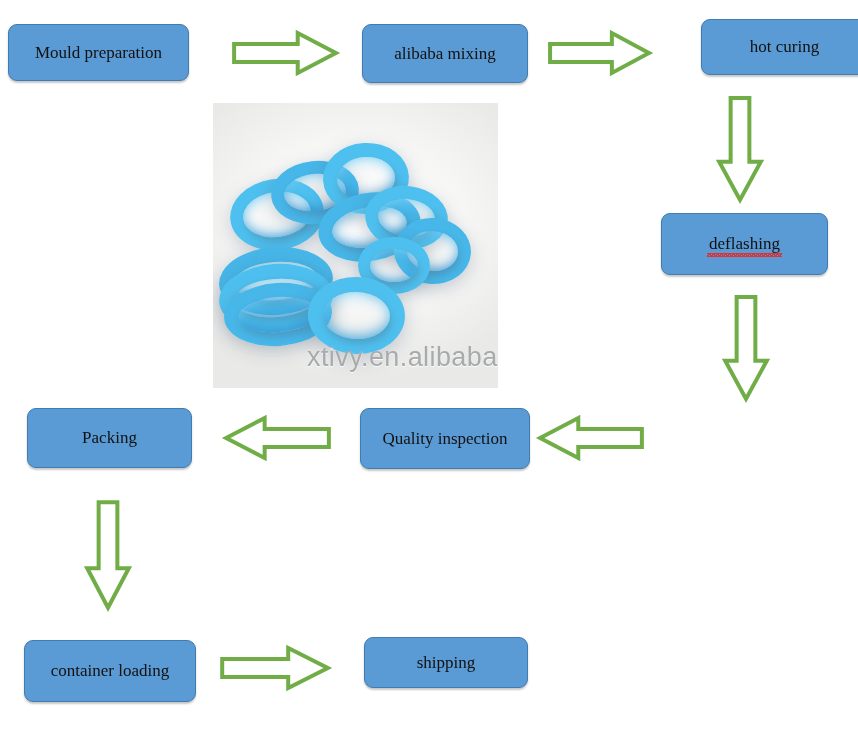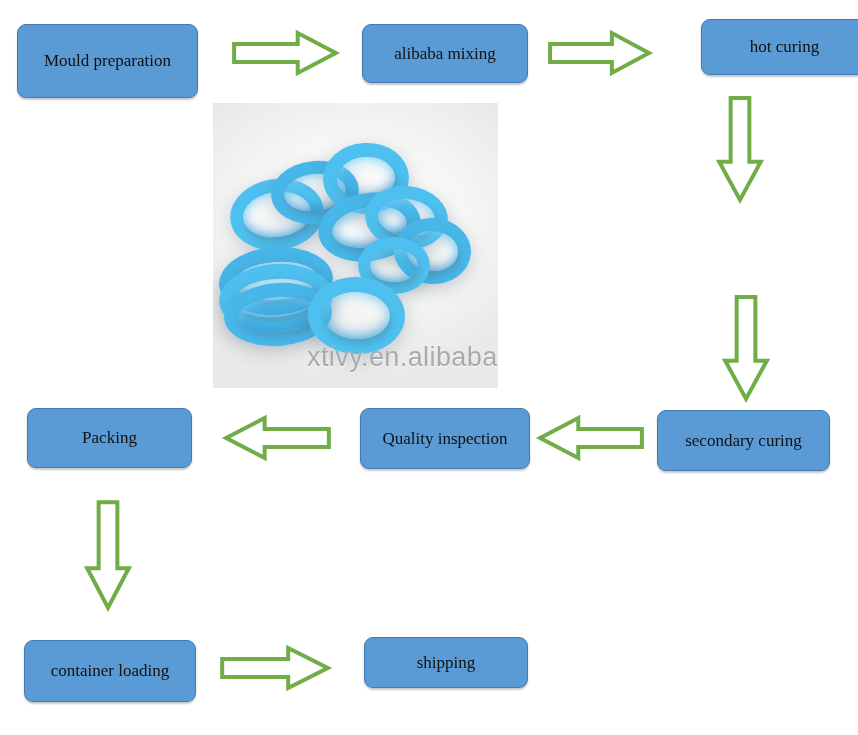--- a/index.html
+++ b/index.html
@@ -138,31 +138,31 @@
       <div class="ring" style="left: 53.5%; top: 29%; width: 29%; height: 22%; border: 13px solid rgb(78, 192, 239); transform: rotate(6deg); box-shadow: rgb(127, 212, 247) 0px 5px 13px -4px inset, rgb(47, 154, 214) 0px -5px 13px -4px inset, rgba(70, 95, 120, 0.28) 0px 5px 17px; z-index: 14;"></div>
       <div class="ring" style="left: 63.5%; top: 40.5%; width: 27%; height: 23%; border: 13px solid rgb(71, 182, 232); transform: rotate(4deg); box-shadow: rgb(118, 205, 243) 0px 5px 13px -4px inset, rgb(42, 140, 203) 0px -5px 13px -4px inset, rgba(70, 95, 120, 0.28) 0px 5px 17px; z-index: 15;"></div>
       <div class="ring" style="left: 51%; top: 47%; width: 25%; height: 20%; border: 12px solid rgb(78, 192, 239); transform: rotate(0deg); box-shadow: rgb(127, 212, 247) 0px 4px 12px -4px inset, rgb(47, 154, 214) 0px -5px 12px -4px inset, rgba(70, 95, 120, 0.28) 0px 4px 16px; z-index: 16;"></div>
       <div class="ring" style="left: 2%; top: 50.5%; width: 40%; height: 24%; border: 15px solid rgb(71, 182, 232); transform: rotate(-4deg); box-shadow: rgb(118, 205, 243) 0px 5px 15px -5px inset, rgb(42, 140, 203) 0px -6px 15px -5px inset, rgba(70, 95, 120, 0.28) 0px 5px 19px; z-index: 17;"></div>
       <div class="ring" style="left: 2%; top: 56.5%; width: 40%; height: 24%; border: 15px solid rgb(78, 192, 239); transform: rotate(-4deg); box-shadow: rgb(127, 212, 247) 0px 5px 15px -5px inset, rgb(47, 154, 214) 0px -6px 15px -5px inset, rgba(70, 95, 120, 0.28) 0px 5px 19px; z-index: 18;"></div>
       <div class="ring" style="left: 4%; top: 63%; width: 38%; height: 22%; border: 14px solid rgb(71, 182, 232); transform: rotate(-4deg); box-shadow: rgb(118, 205, 243) 0px 5px 14px -4px inset, rgb(42, 140, 203) 0px -6px 14px -4px inset, rgba(70, 95, 120, 0.28) 0px 5px 18px; z-index: 19;"></div>
       <div class="ring" style="left: 33.5%; top: 61%; width: 34%; height: 27%; border: 15px solid rgb(78, 192, 239); transform: rotate(2deg); box-shadow: rgb(127, 212, 247) 0px 5px 15px -5px inset, rgb(47, 154, 214) 0px -6px 15px -5px inset, rgba(70, 95, 120, 0.28) 0px 5px 19px; z-index: 20;"></div>
       <div class="watermark" id="watermark" style="left: 33%; top: 84%; z-index: 60;">xtivy.en.alibaba.com</div>
   </div>
 
-<div class="node" style="left: 17px; top: 24px; width: 181px; height: 74px;">
+<div class="node" style="left: 8px; top: 24px; width: 181px; height: 57px;">
       <span class="node-label">Mould preparation</span>
     </div>
     <div class="node" style="left: 362px; top: 24px; width: 166px; height: 59px;">
       <span class="node-label">alibaba mixing</span>
     </div>
     <div class="node" style="left: 654px; top: 19px; width: 167px; height: 56px; margin-left: 47px;">
       <span class="node-label">hot curing</span>
     </div>
-    <div class="node" style="left: 657px; top: 410px; width: 173px; height: 61px;">
-      <span class="node-label">secondary curing</span>
+    <div class="node" style="left: 661px; top: 213px; width: 167px; height: 62px;">
+      <span class="node-label misspelled">deflashing</span>
     </div>
     <div class="node" style="left: 27px; top: 408px; width: 165px; height: 60px;">
       <span class="node-label">Packing</span>
     </div>
     <div class="node" style="left: 360px; top: 408px; width: 170px; height: 61px;">
       <span class="node-label">Quality inspection</span>
     </div>
     <div class="node" style="left: 24px; top: 640px; width: 172px; height: 62px;">
       <span class="node-label">container loading</span>
     </div>

